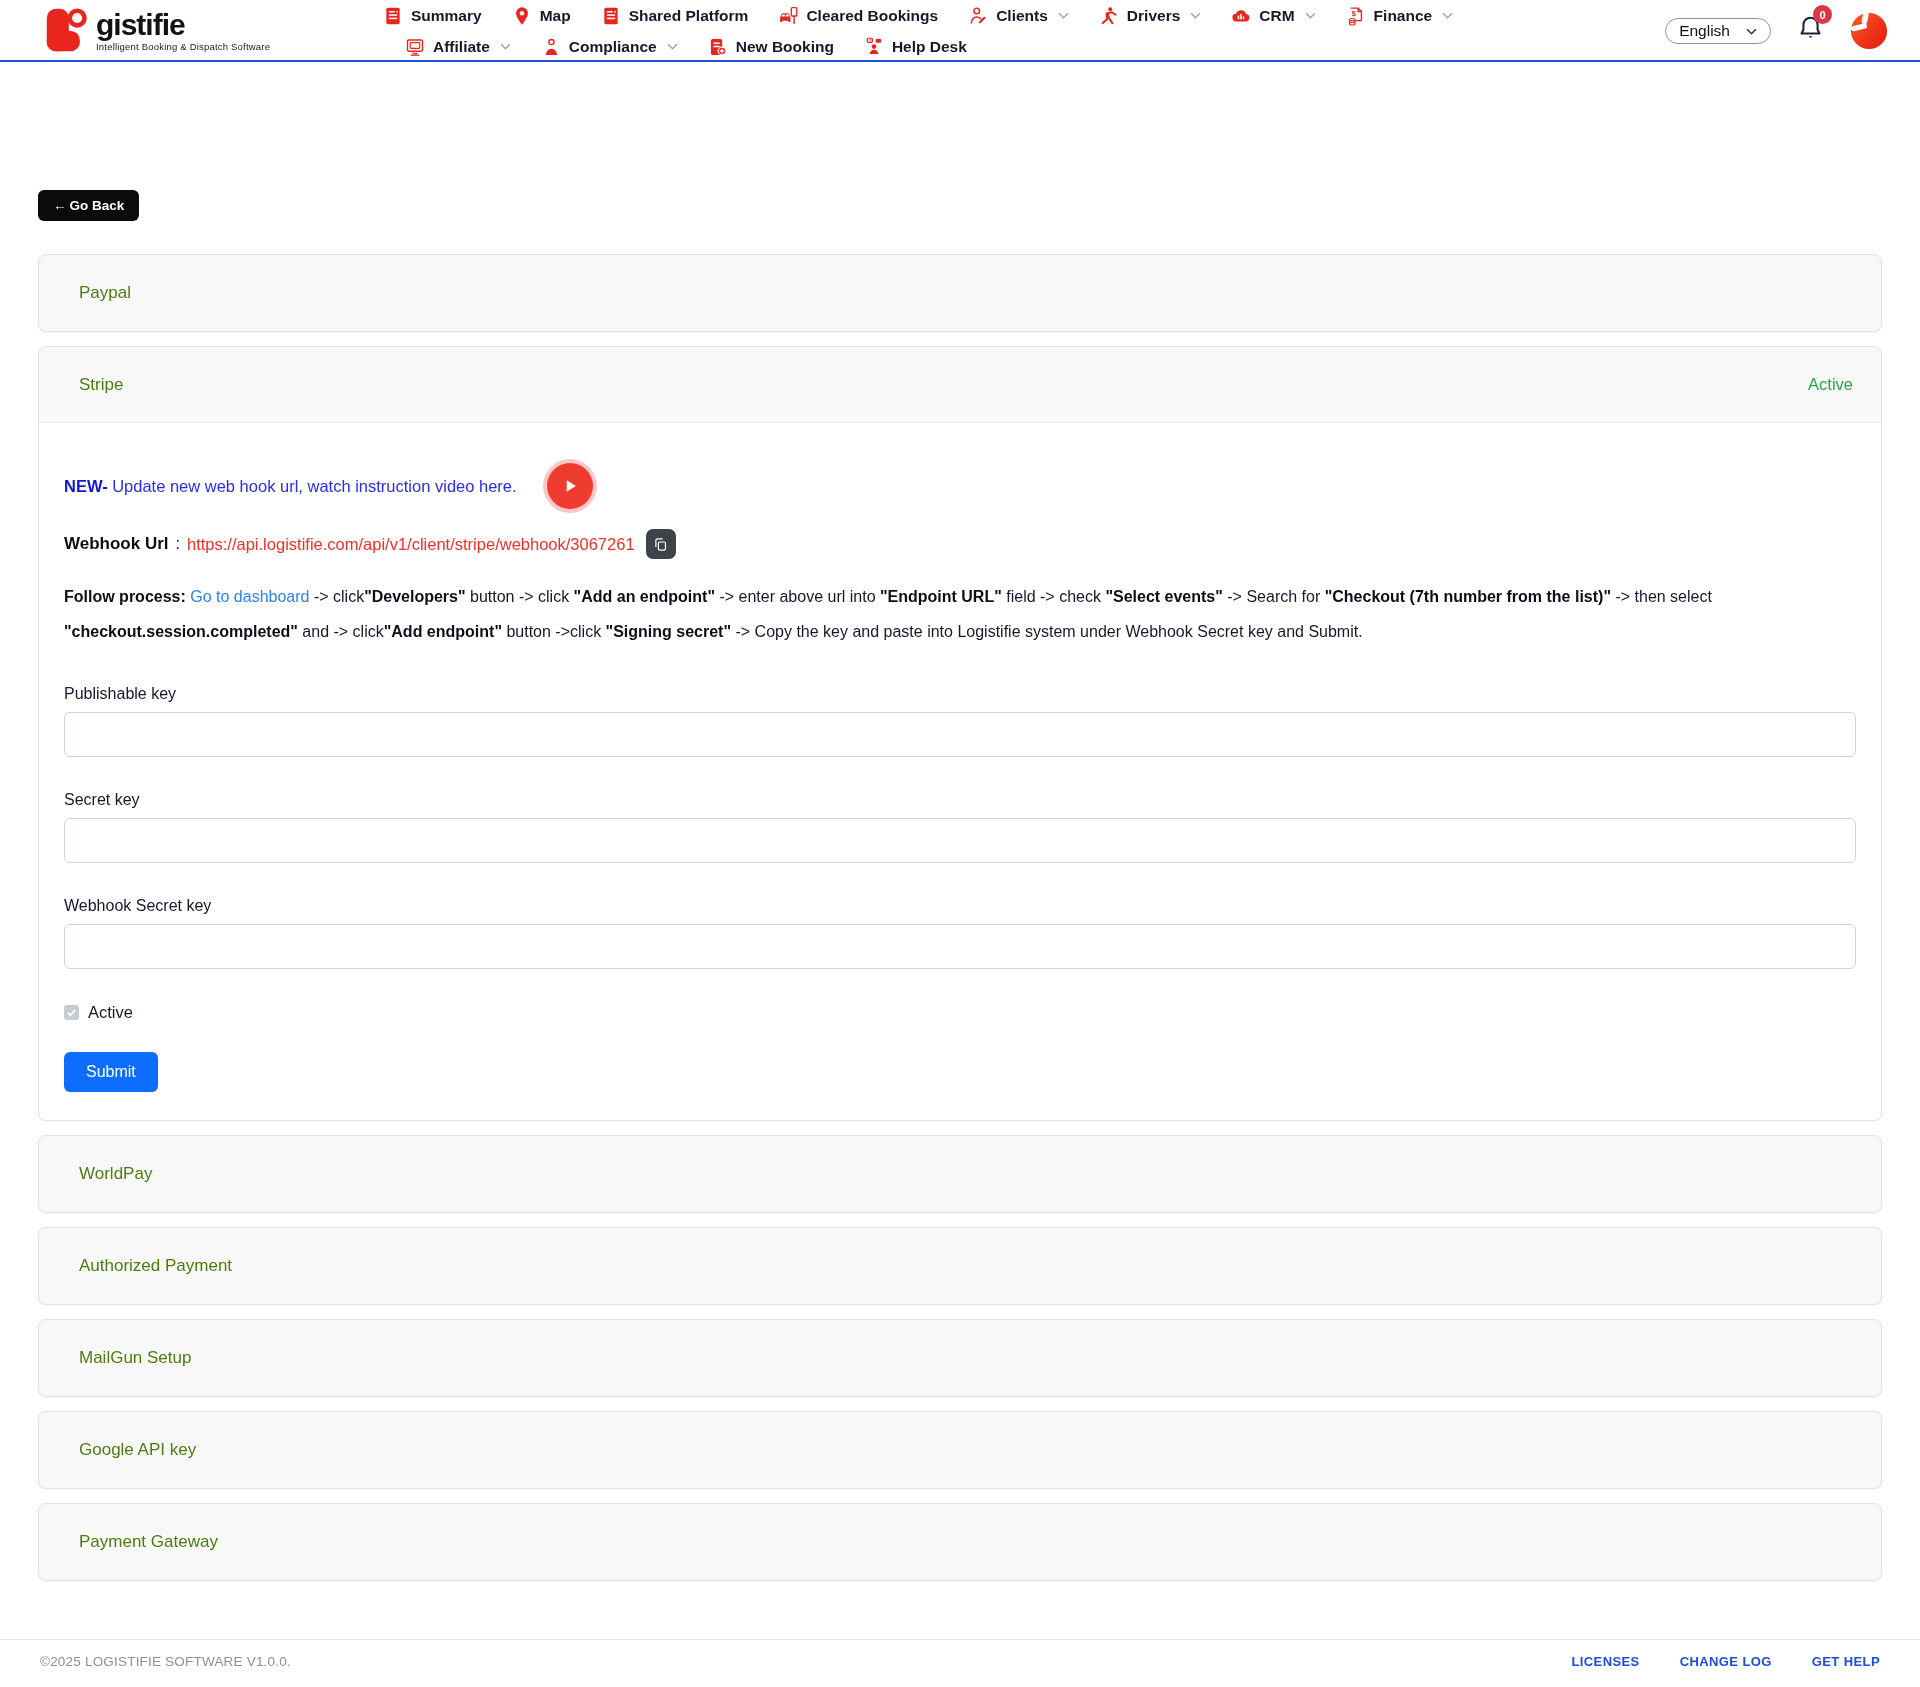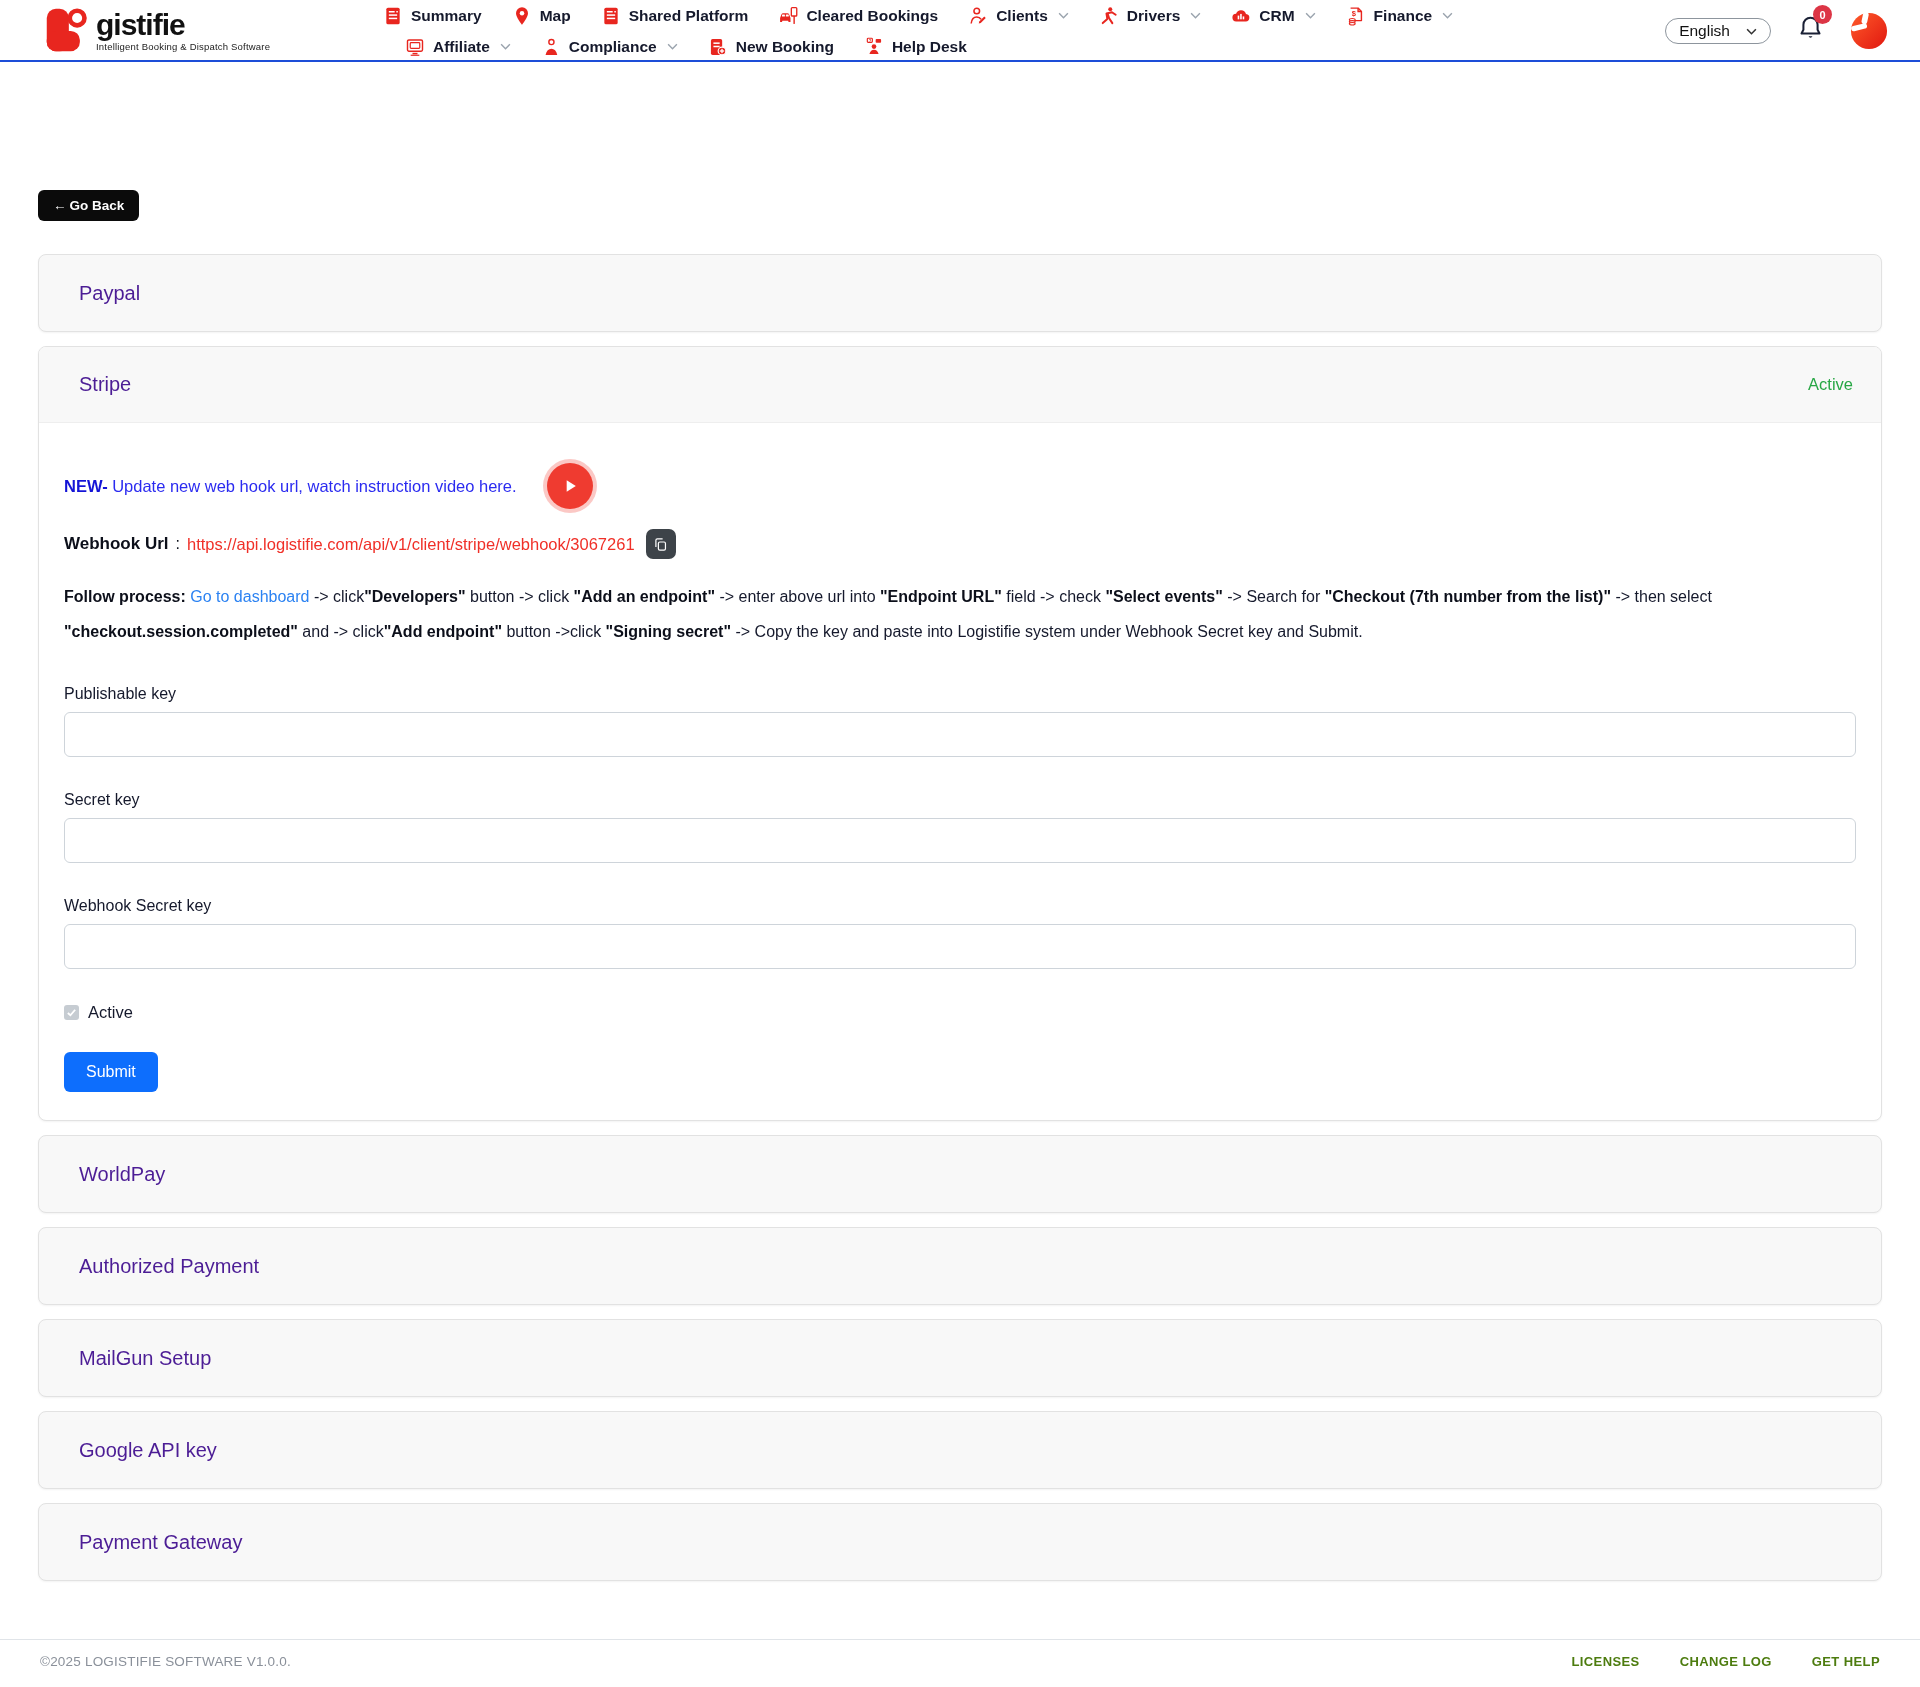--- a/index.html
+++ b/index.html
@@ -31,21 +31,21 @@
   .bell-wrap { position: relative; cursor: pointer; }
   .badge { position: absolute; top: -9px; right: -8px; min-width: 19px; height: 19px; border-radius: 50%; background: #dc3545; color: #fff; font-size: 11px; display: flex; align-items: center; justify-content: center; font-weight: 600; }
   .avatar { width: 38px; height: 38px; cursor: pointer; }
 
   
   .main { flex: 1 0 auto; padding: 128px 38px 26px; }
   .go-back { display: inline-flex; align-items: center; gap: 3px; background: #0b0b0b; color: #fff; border: none; border-radius: 6px; padding: 8px 15px; font-size: 13.5px; font-weight: 700; cursor: pointer; margin-bottom: 33px; font-family: inherit; }
 
   .acc-panel { border: 1px solid #e2e2e2; border-radius: 8px; background: #f8f8f8; margin-bottom: 14px; box-shadow: 0 1px 2px rgba(0,0,0,.05); overflow: hidden; }
   .acc-header { height: 76px; display: flex; align-items: center; padding: 0 28px 0 40px; cursor: pointer; }
-  .acc-title { color: #4c1d95; font-size: 20px; }
+  .acc-title { color: #4d7c0f; font-size: 17px; }
   .acc-status { margin-left: auto; color: #28a745; font-size: 16.5px; }
   .panel-open { background: #fff; }
   .panel-open .acc-header { background: #f8f8f8; border-bottom: 1px solid #eee; }
 
   .stripe-body { padding: 40px 25px 28px; font-size: 16px; color: #15192c; }
   .new-row { display: flex; align-items: center; gap: 30px; margin-bottom: 20px; }
   .new-label { color: #1414d6; font-weight: 800; font-size: 16.5px; }
   .new-link { color: #2b2bf0; font-size: 16.5px; cursor: pointer; }
   .play-btn { width: 46px; height: 46px; border-radius: 50%; background: #ef3b30; box-shadow: 0 0 0 4px rgba(239,59,48,.28); display: flex; align-items: center; justify-content: center; cursor: pointer; border: none; }
 
@@ -66,21 +66,21 @@
   .check-row { display: flex; align-items: center; gap: 9px; margin: 4px 0 30px; }
   .checkbox { width: 15px; height: 15px; border-radius: 3px; background: #c6ccd2; display: inline-flex; align-items: center; justify-content: center; }
   .check-label { font-size: 16.5px; }
 
   .submit-btn { background: #0d6efd; color: #fff; border: none; border-radius: 6px; padding: 11px 22px; font-size: 16px; cursor: pointer; font-family: inherit; }
 
   
   .footer { flex: 0 0 auto; border-top: 1px solid #e0e4e8; display: flex; align-items: center; justify-content: space-between; padding: 14px 40px 18px; }
   .copyright { color: #8a909a; font-size: 13.5px; letter-spacing: .2px; }
   .footer-links { display: flex; gap: 40px; }
-  .footer-link { color: #4d7c0f; font-size: 13px; font-weight: 600; letter-spacing: .4px; cursor: pointer; text-decoration: none; }
+  .footer-link { color: #1d4ed8; font-size: 13px; font-weight: 600; letter-spacing: .4px; cursor: pointer; text-decoration: none; }
 </style>
 </head>
 <body>
 
 <div class="page">
 
   <header class="topbar">
     <div class="logo">
       <svg class="logo-mark" width="50" height="46" viewBox="0 0 52 50">
         <rect x="4" y="2" width="24" height="46" rx="10" fill="#e8261f"></rect>

